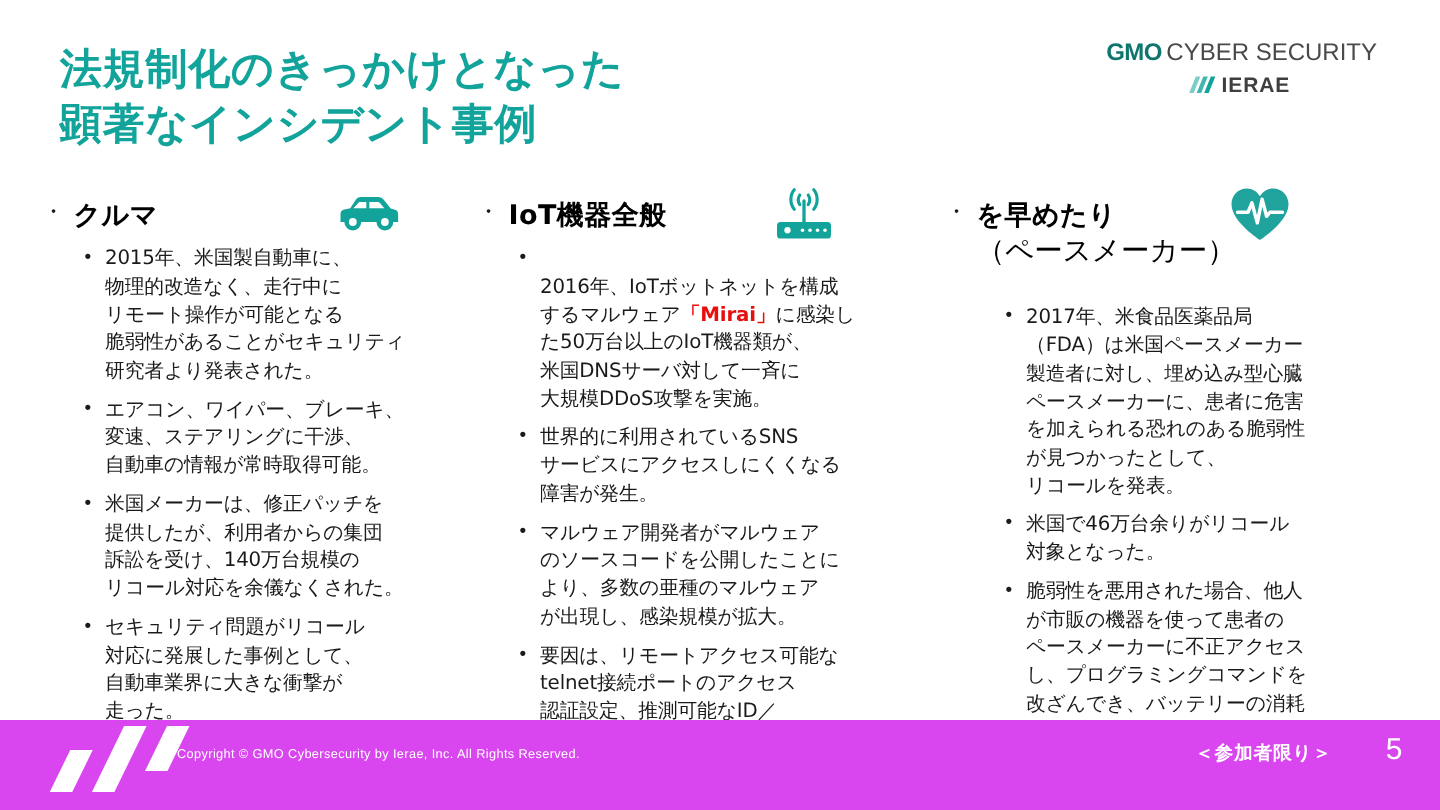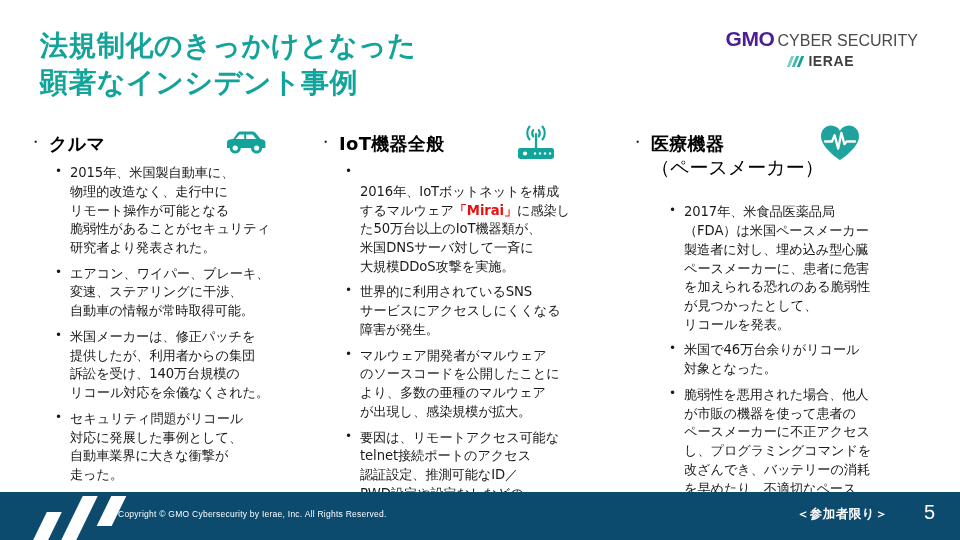--- a/index.html
+++ b/index.html
@@ -17,21 +17,21 @@
   }
 
   
   .logo-block {
     position:absolute; top:28px; right:42px;
     text-align:center;
     line-height:1;
   }
   .logo-row1 { display:flex; align-items:baseline; justify-content:center; letter-spacing:.2px; }
   .logo-gmo {
-    font-weight:bold; font-size:21px; color:#4c1d95;
+    font-weight:bold; font-size:16px; color:#0f766e;
     letter-spacing:-0.4px;
   }
   .logo-cs {
     font-size:16px; color:#4a4a4a; letter-spacing:0px;
     margin-left:3px; font-weight:400;
   }
   .logo-row2 {
     display:flex; align-items:center; justify-content:center;
     margin-top:5px;
   }
@@ -114,22 +114,22 @@
   ul.sublist > li::before {
     content:"•";
     position:absolute; left:1px; top:-1px;
     font-size:12px; color:#1a1a1a;
   }
   .hl-red { color:#e8100f; font-weight:bold; }
 
   
   .footer {
     position:absolute; left:0; bottom:0;
-    width:960px; height:48px;
-    background:#0c4a6e;
+    width:960px; height:60px;
+    background:#d946ef;
     overflow:hidden;
   }
   .footer-stripes {
     position:absolute; left:34px; top:0; height:48px; width:120px;
   }
   .footer-stripes i {
     position:absolute; display:block;
     background:#ffffff;
     transform:skewX(-26deg);
   }
@@ -257,21 +257,21 @@
 認証設定、推測可能なID／
 PWD設定や設定なしなどの
 不備。</li>
       </ul>
     </div>
 
     <div class="col col-3">
       <div class="col-head">
         <span class="head-bullet">・</span>
         <span class="head-text">
-          <span>医療機器</span>
+          <span>を早めたり</span>
           <span class="head-sub">（ペースメーカー）</span>
         </span>
       </div>
       <span class="col-icon icon-heart">
         <svg width="44" height="42" viewBox="0 0 44 42">
           <path d="M22 38 C22 38 3 26 3 14.2 C3 8 7.6 3.6 13.2 3.6 C17 3.6 20.2 5.8 22 8.8 C23.8 5.8 27 3.6 30.8 3.6 C36.4 3.6 41 8 41 14.2 C41 26 22 38 22 38 Z" fill="#1fa39c"></path>
           <path d="M7 19.5 L14 19.5 L16.6 13.2 L20.2 26.6 L23.4 10.8 L26.4 22.2 L28.6 19.5 L37 19.5" fill="none" stroke="#ffffff" stroke-width="2.3" stroke-linejoin="round" stroke-linecap="round"></path>
         </svg>
       </span>
       <ul class="sublist">

